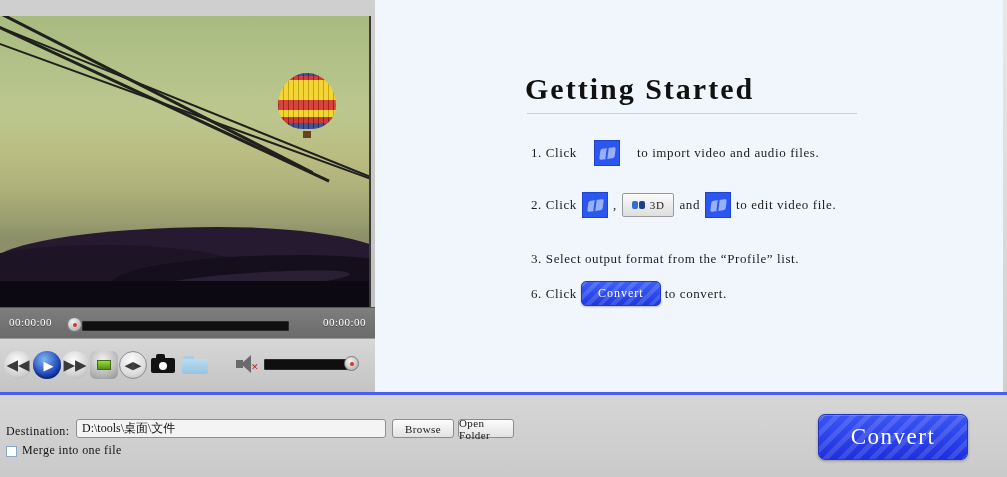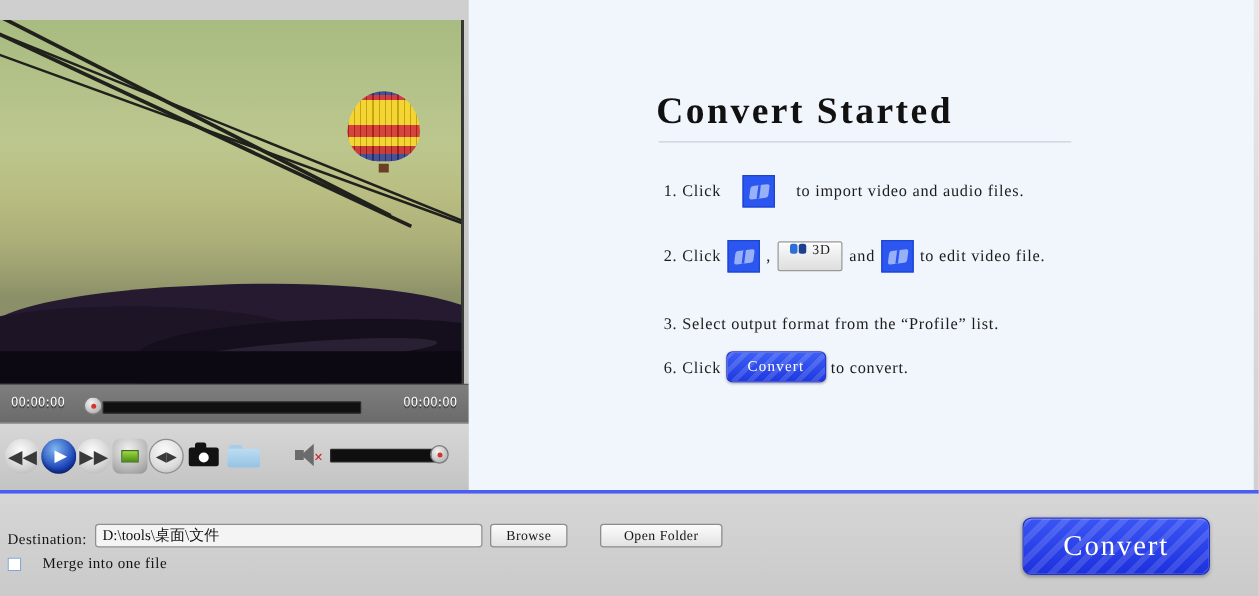--- a/index.html
+++ b/index.html
@@ -249,21 +249,21 @@
     content:"";position:absolute;left:5px;top:7px;width:15px;height:11px;
     background:#97b0f7;
     transform:skewX(-14deg) rotate(-7deg);
     border-radius:2px;
   }
   .inline-ico:after{
     content:"";position:absolute;left:11px;top:7px;width:2px;height:11px;
     background:#2b57f0;transform:skewX(-14deg) rotate(-7deg);
   }
   .btn3d{
-    display:inline-flex;align-items:flex-start;gap:4px;
+    display:inline-flex;align-items:center;gap:4px;
     height:22px;padding:0 9px;margin:0 5px;
     background:linear-gradient(#fbfbfb,#dedede);
     border:1px solid #9a9a9a;border-radius:2px;
     box-shadow:inset 0 1px 0 #ffffff;
     font-family:"Liberation Serif",serif;font-size:11px;color:#1c1c1c;
     cursor:pointer;vertical-align:middle;
   }
   .glasses{
     display:inline-block;width:14px;height:10px;position:relative;
   }
@@ -310,28 +310,28 @@
   }
   .gbtn{
     position:absolute;top:419px;height:19px;
     background:linear-gradient(#fcfcfc,#e2e2e2);
     border:1px solid #8d8d8d;border-radius:3px;box-sizing:border-box;
     font-family:"Liberation Serif",serif;font-size:11px;color:#151515;
     display:flex;align-items:center;justify-content:center;
     letter-spacing:.4px;cursor:pointer;
   }
   .btn-browse{left:392px;width:62px;font-family:Liberation Serif, serif;}
-  .btn-openfolder{left:480px;width:98px;}
+  .btn-openfolder{left:458px;width:56px;}
   .merge-check{
     position:absolute;left:6px;top:446px;width:11px;height:11px;
     background:#ffffff;border:1px solid #8aa7c9;box-sizing:border-box;
     cursor:pointer;
   }
   .merge-label{
-    position:absolute;left:34px;top:443px;
+    position:absolute;left:22px;top:443px;
     font-family:"Liberation Serif",serif;font-size:12px;color:#141414;
     letter-spacing:.4px;
   }
   .btn-convert-main{
     position:absolute;left:818px;top:414px;width:148px;height:44px;
     background:
       repeating-linear-gradient(135deg,
         rgba(255,255,255,.13) 0 5px, rgba(255,255,255,0) 5px 11px),
       linear-gradient(#3a55f4,#1d30de);
     border:1px solid #2233c4;border-radius:7px;
@@ -412,21 +412,21 @@
         <div class="spk-box"></div>
         <div class="spk-cone"></div>
         <div class="spk-x">✕</div>
       </div>
       <div class="vol-track"></div>
       <div class="vol-knob"></div>
     </div>
   </div>
 
   <div class="guide-panel">
-    <div class="guide-title">Convert Started</div>
+    <div class="guide-title">Getting Started</div>
     <div class="guide-rule"></div>
 
     <div class="step step-1">
       <span class="txt">1. Click</span>
       <span class="inline-ico"></span>
       <span class="txt">to import video and audio files.</span>
     </div>
 
     <div class="step step-2">
       <span class="txt">2. Click</span>

